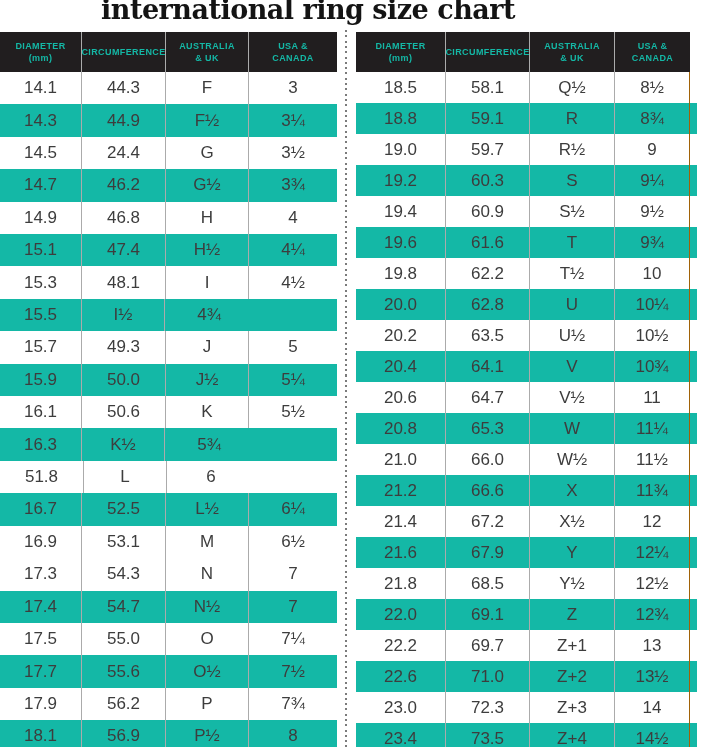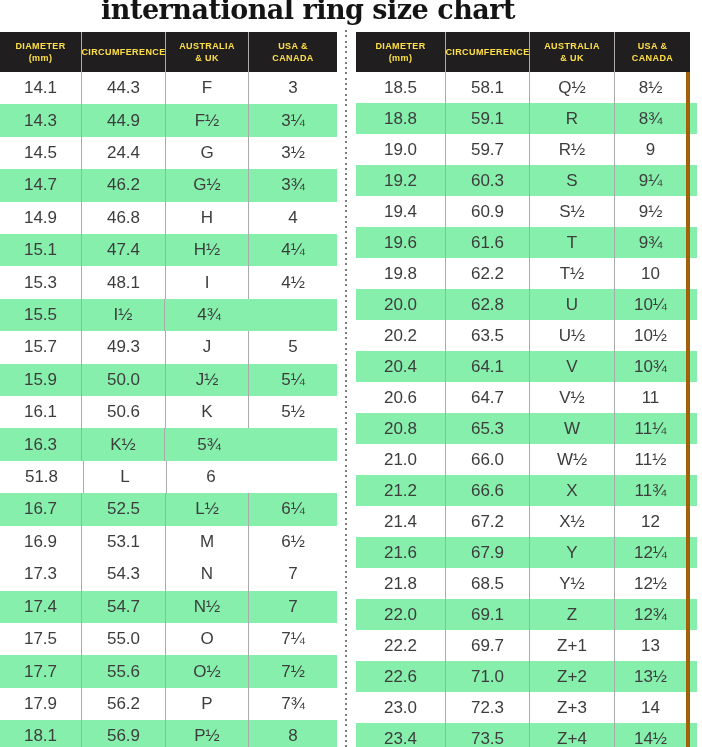--- a/index.html
+++ b/index.html
@@ -26,21 +26,21 @@
     white-space: nowrap;
   }
   .tbl { position: absolute; top: 32px; }
   .tbl-left  { left: 0;     width: 337px; }
   .tbl-right { left: 356px; width: 346px; }
 
   .thead {
     height: 40px;
     background: #211e1f;
     display: flex;
-    color: #fde047;
+    color: #14b8a6;
   }
   .tbl-right .thead { width: 334px; }
   .hcell {
     display: flex;
     flex-direction: column;
     justify-content: center;
     align-items: center;
     text-align: center;
     font-size: 9px;
     font-weight: bold;
@@ -64,30 +64,30 @@
     display: flex;
     flex-direction: column;
     height: 713px;
   }
   .row {
     flex: 1;
     display: flex;
     background: #ffffff;
   }
   .tbl-right .row { width: 341px; }
-  .row.alt { background: #86efac; }
+  .row.alt { background: #14b8a6; }
   .cell {
     display: flex;
     align-items: center;
     justify-content: center;
     font-size: 17px;
     color: #3d3d3d;
     box-sizing: border-box;
   }
-  .tbl-right .cell.c3 { border-right: 4px solid #a16207; }
+  .tbl-right .cell.c3 { border-right: 1px solid #a16207; }
 
   .divider {
     position: absolute;
     left: 345px;
     top: 30px;
     width: 2px;
     height: 717px;
     background-image: repeating-linear-gradient(
       to bottom, #7b7b7b 0px, #7b7b7b 2px, transparent 2px, transparent 5.3px);
   }

